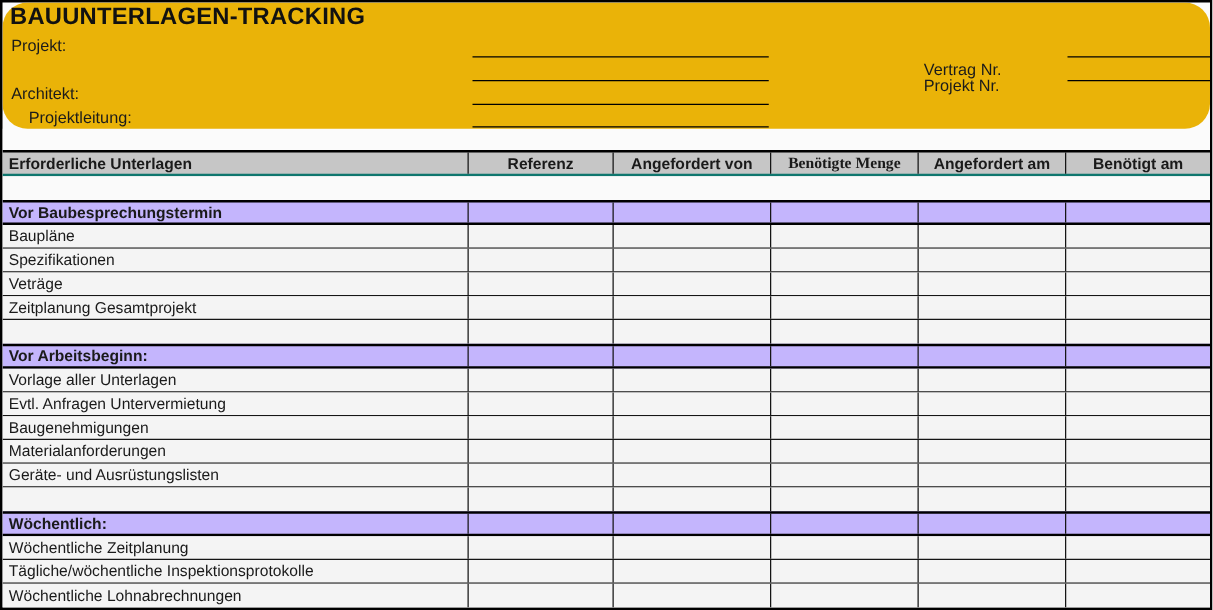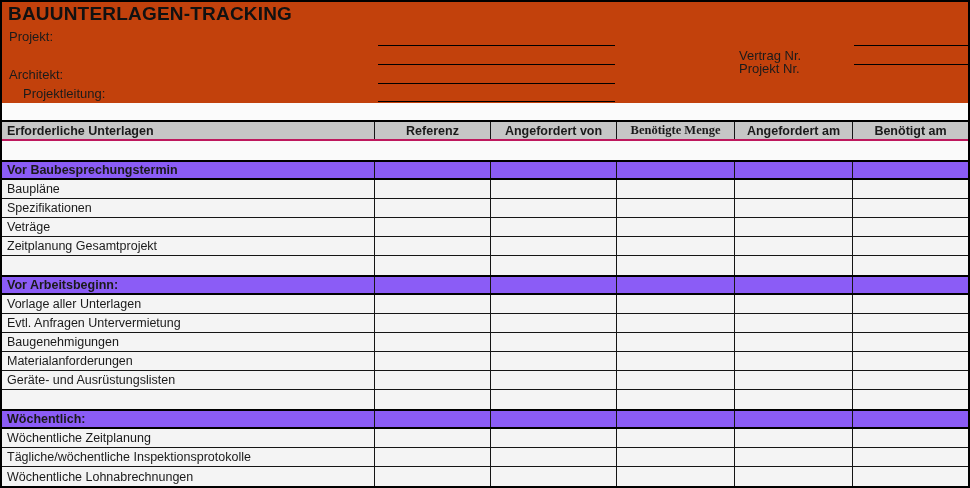--- a/index.html
+++ b/index.html
@@ -11,21 +11,22 @@
     font-family:"Liberation Sans","DejaVu Sans",sans-serif;
     color:#1a1a1a;
     display:flex;flex-direction:column;
     background:#fbfbfb;
     overflow:hidden;
   }
   
   .topband{
     position:relative;
     flex:0 0 101px;
-    background:#c2410c;
+    background:#eab308;
+    border-radius:20px;
   }
   .title{
     position:absolute;left:6px;top:1px;
     font-size:19px;font-weight:bold;letter-spacing:.2px;color:#111;
   }
   .flabel{position:absolute;font-size:13px;color:#1b1b1b;white-space:nowrap;}
   .l1{left:7px;top:27px;}
   .l2{left:7px;top:46px;}
   .l3{left:7px;top:65px;}
   .l4{left:21px;top:84px;}
@@ -55,31 +56,31 @@
   .cell:last-child{border-right:none;}
   .c0{flex:1 1 auto;}
   .c1{flex:0 0 116px;}
   .c2{flex:0 0 126px;}
   .c3{flex:0 0 118px;font-family:Liberation Serif, serif;}
   .c4{flex:0 0 118px;}
   .c5{flex:0 0 115px;}
   .r-header{
     flex:0 0 21px;
     background:#c6c6c6;
-    border-top:2px solid #000;border-bottom:2px solid #be185d;
+    border-top:2px solid #000;border-bottom:2px solid #0f766e;
     font-weight:bold;
     align-items:flex-end;
   }
   .r-header .cell{justify-content:center;padding:0;}
   .r-header .cell.c0{justify-content:flex-start;padding-left:5px;}
   .r-blank{flex:0 0 19px;background:#fafafa;}
   .r-blank .cell{border-right:none;}
   .r-section{
     flex:0 0 20px;
-    background:#8b5cf6;
+    background:#c4b5fd;
     border-top:2.5px solid #000;border-bottom:2.5px solid #000;
     font-weight:bold;
   }
   .r-item,.r-empty{flex:0 0 19px;background:#f4f4f4;}
   .r-item{border-bottom:1px solid #151515;}
   .r-item:last-child{border-bottom:none;}
 </style>
 </head>
 <body>
 

